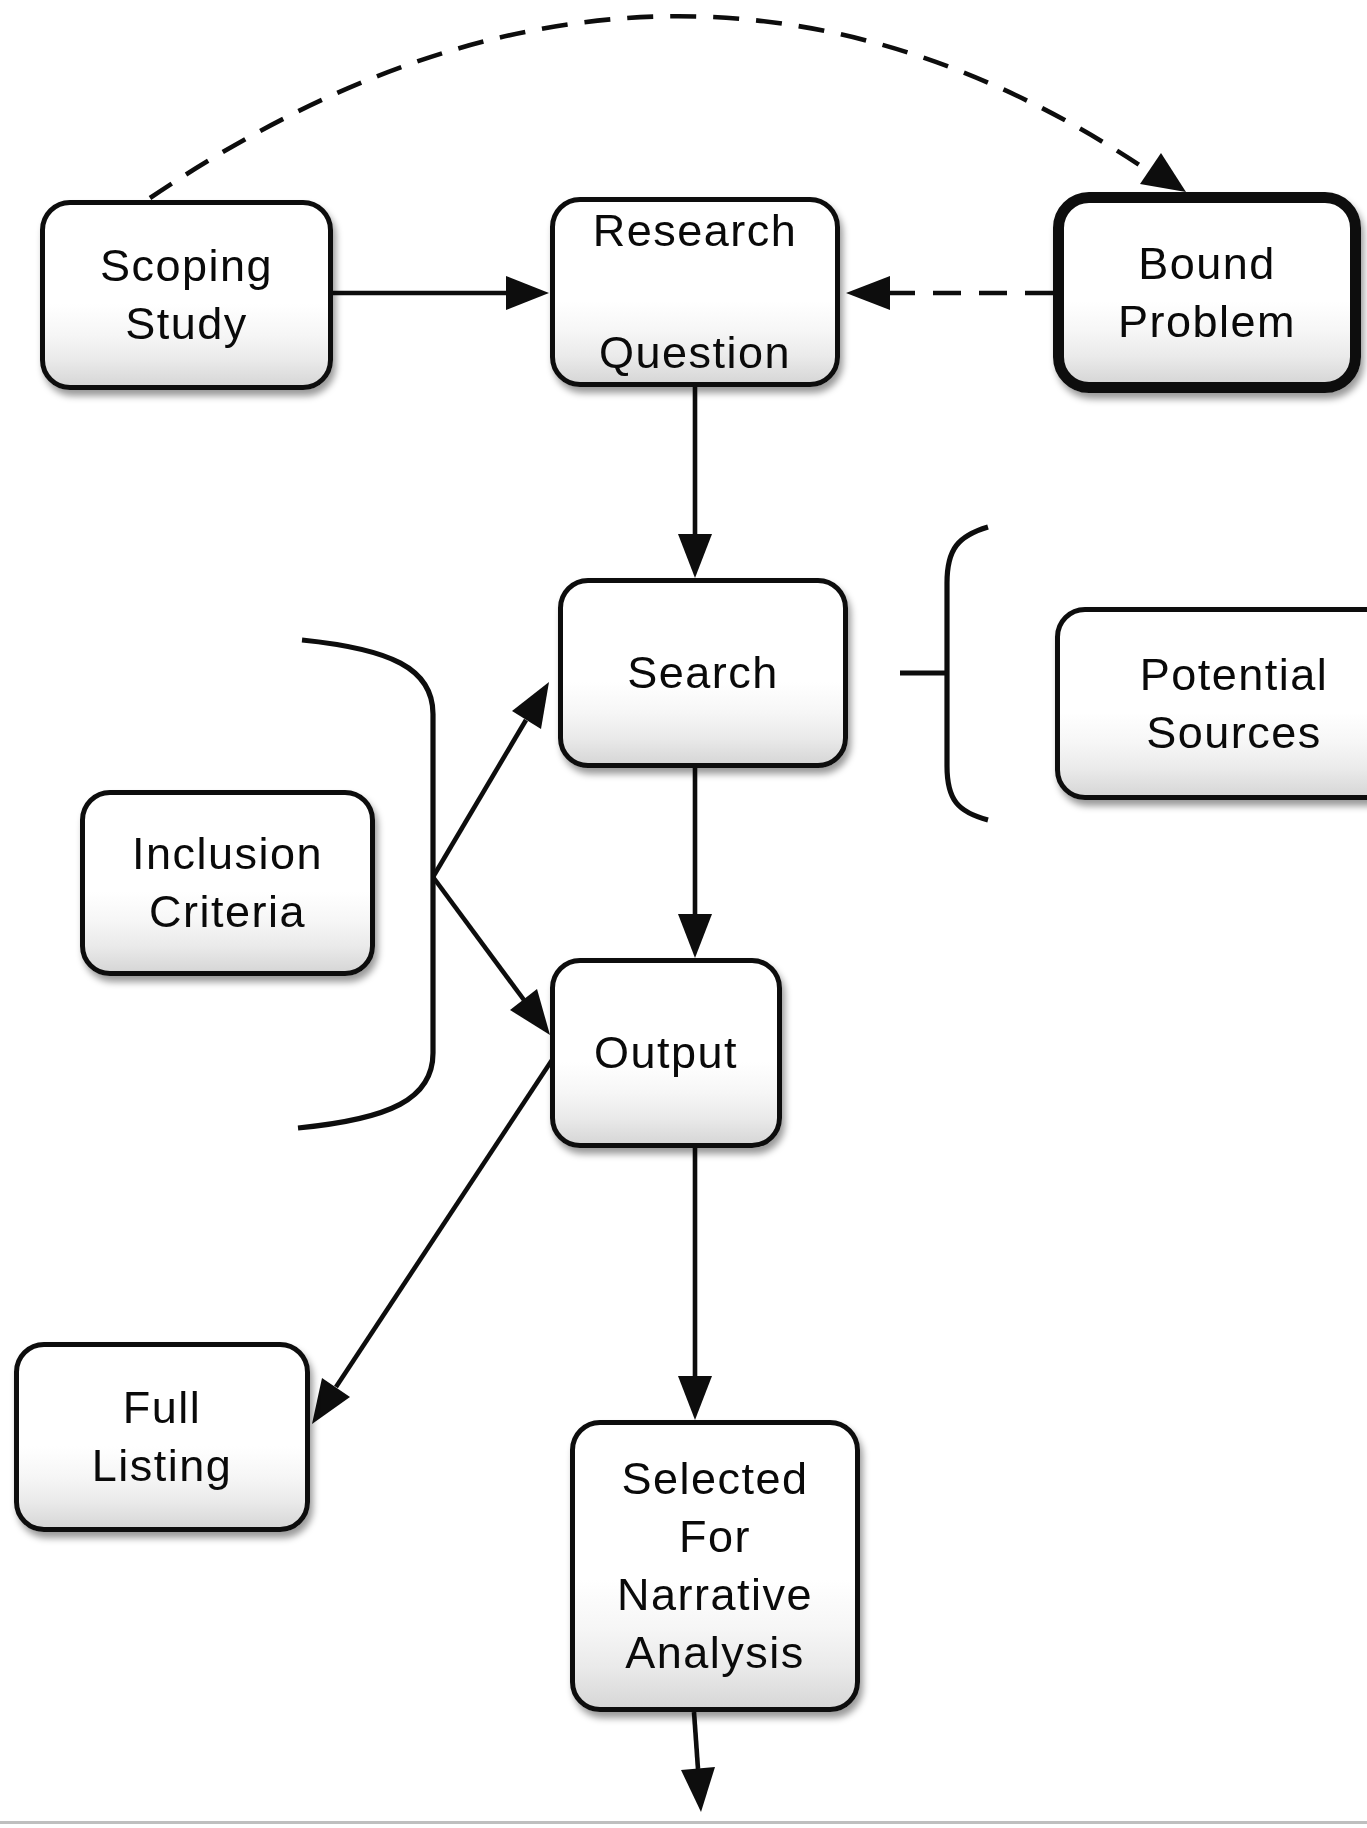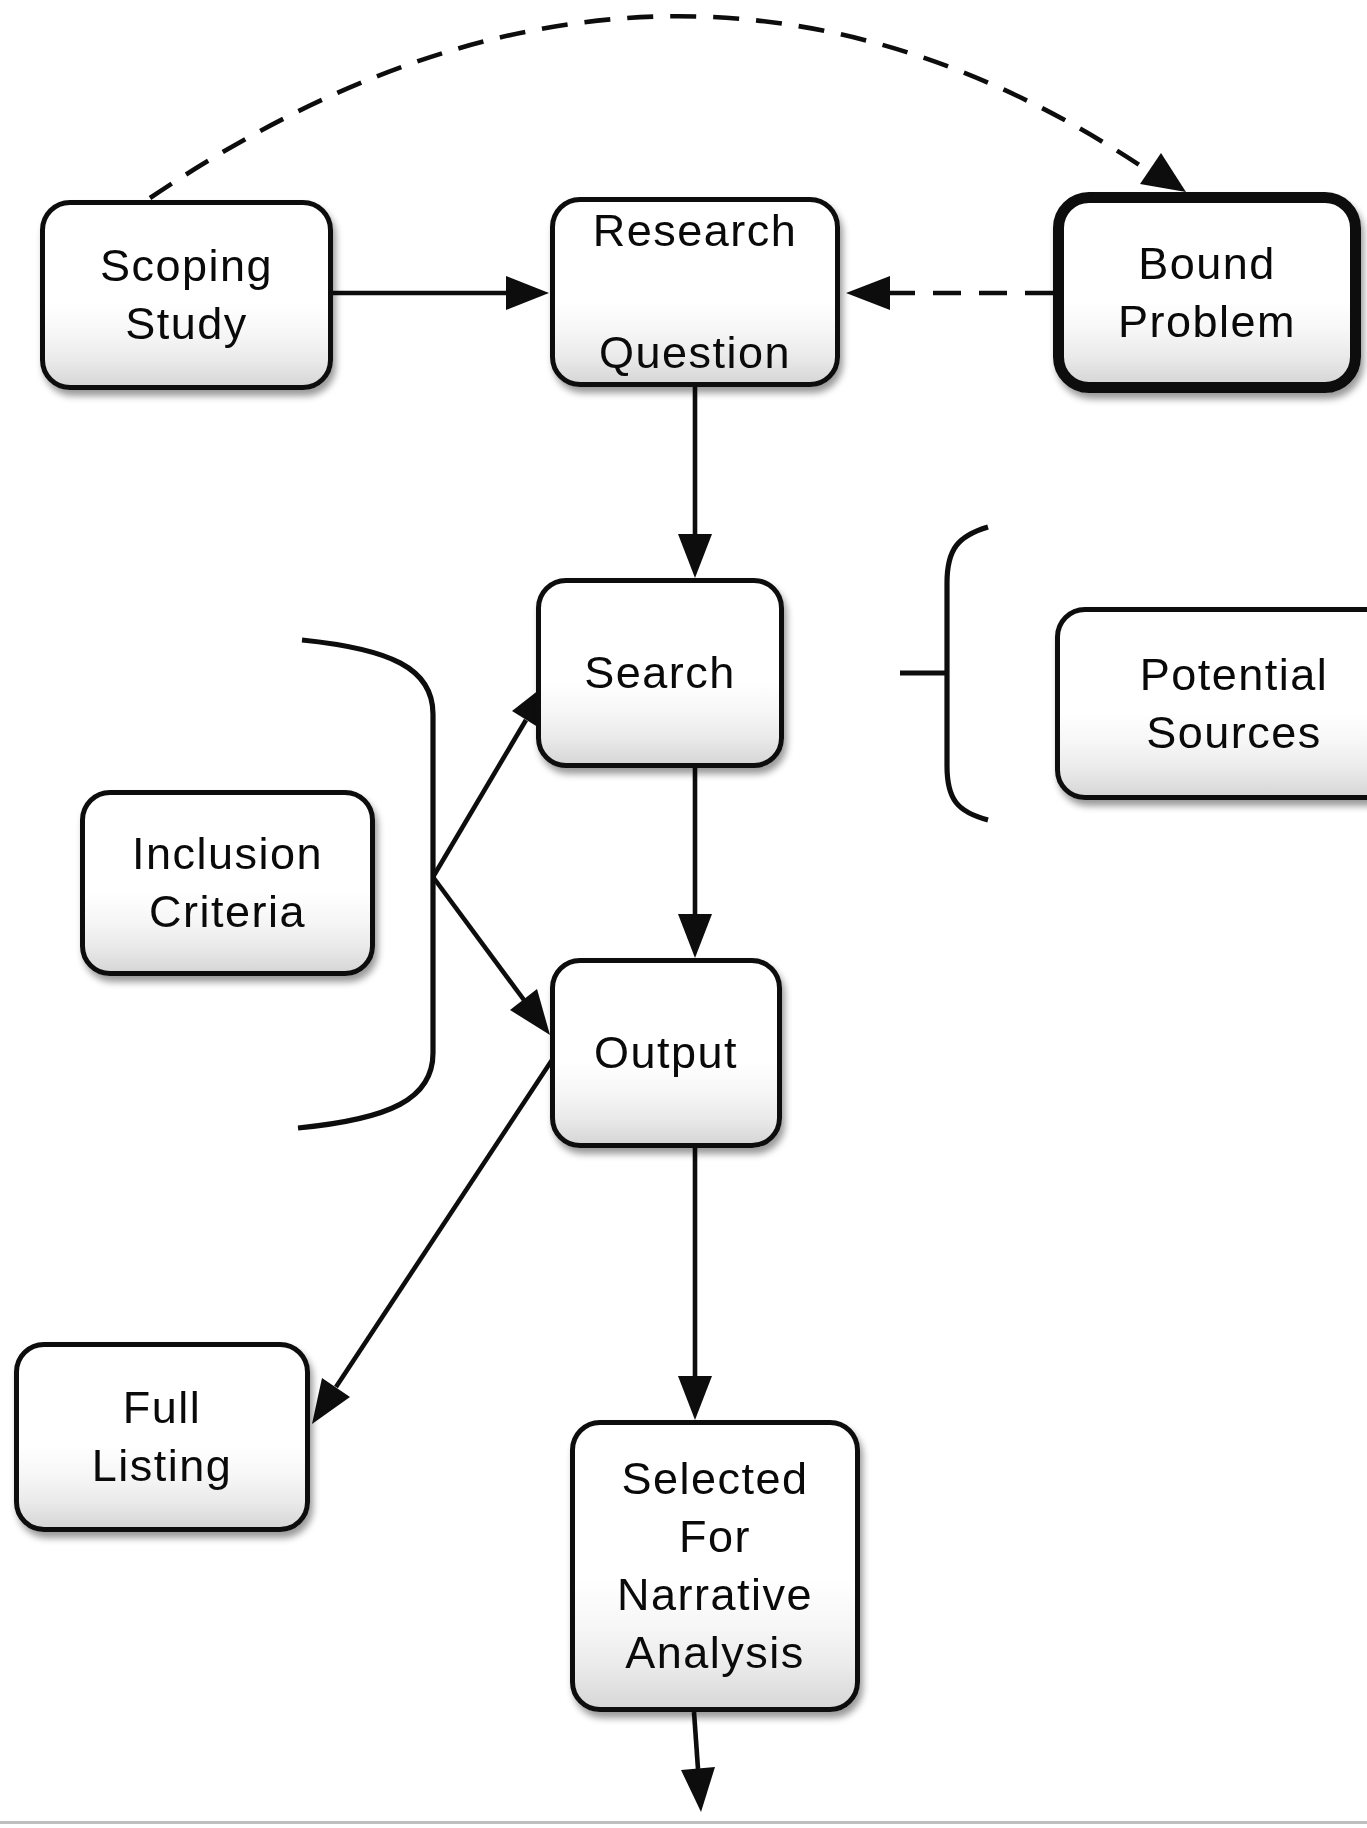--- a/index.html
+++ b/index.html
@@ -39,21 +39,21 @@
     line-height: 58px;
     letter-spacing: 1.5px;
   }
   .node .node-line {
     display: block;
     white-space: nowrap;
   }
   #node-scoping   { left: 40px;   top: 200px;  width: 293px; height: 190px; }
   #node-research  { left: 550px;  top: 197px;  width: 290px; height: 190px; justify-content: space-between; }
   #node-bound     { left: 1053px; top: 192px;  width: 308px; height: 201px; border-width: 11px; border-radius: 36px; }
-  #node-search    { left: 536px;  top: 578px;  width: 248px; height: 190px; }
+  #node-search    { left: 558px;  top: 578px;  width: 290px; height: 190px; }
   #node-potential { left: 1055px; top: 607px;  width: 358px; height: 193px; }
   #node-inclusion { left: 40px;   top: 790px;  width: 295px; height: 186px; margin-left: 40px; }
   #node-output    { left: 550px;  top: 958px;  width: 232px; height: 190px; }
   #node-full      { left: 14px;   top: 1342px; width: 296px; height: 190px; }
   #node-selected  { left: 550px;  top: 1420px; width: 290px; height: 292px; margin-left: 20px; }
   .connector {
     stroke: #0d0d0d;
     stroke-width: 4.6;
     fill: none;
   }

